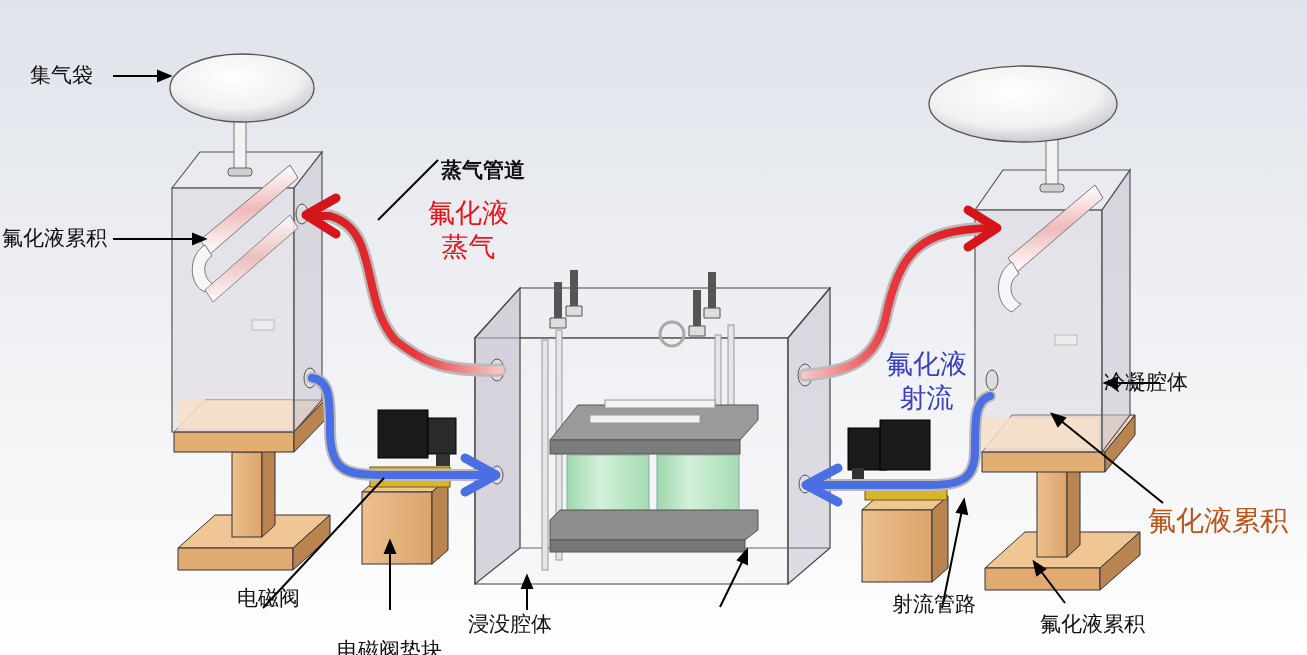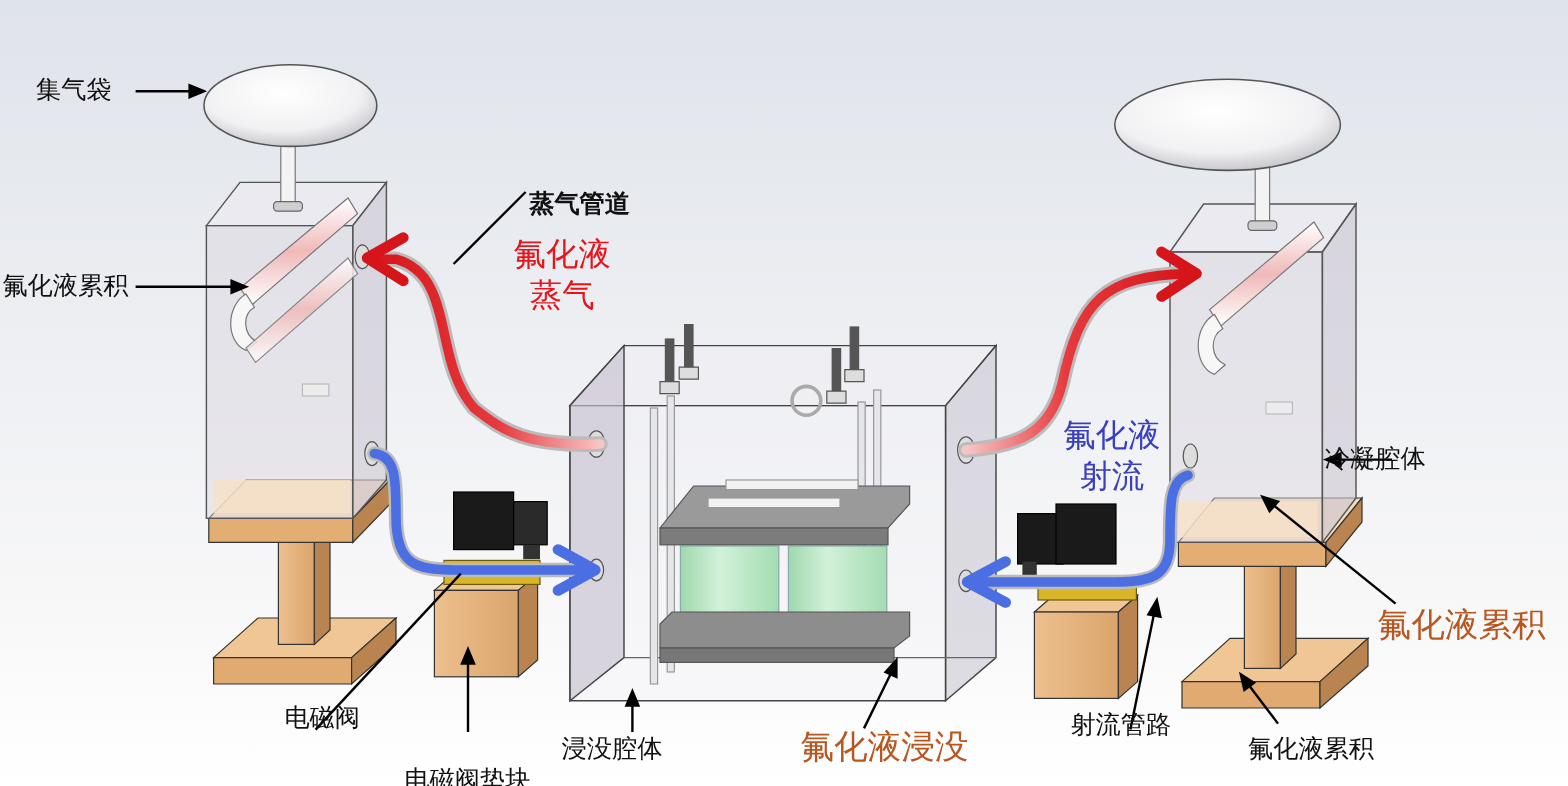--- a/index.html
+++ b/index.html
@@ -251,16 +251,15 @@
 </div>
 <div class="lbl blue" style="left:886px;top:347px;">
   <div>氟化液</div>
   <div>射流</div>
 </div>
 <div class="lbl brown" style="left:1148px;top:507px;">氟化液累积</div>
 
 <div class="lbl" style="left:237px;top:588px;">电磁阀</div>
 <div class="lbl" style="left:337px;top:614px;margin-top:26px;">电磁阀垫块</div>
 <div class="lbl" style="left:468px;top:614px;">浸没腔体</div>
-<div class="lbl brown" style="left:667px;top:609px;">氟化液浸没</div>
 <div class="lbl" style="left:892px;top:594px;text-align:right;">射流管路</div>
 <div class="lbl" style="left:1040px;top:614px;">氟化液累积</div>
 </div>
 
 </body></html>

